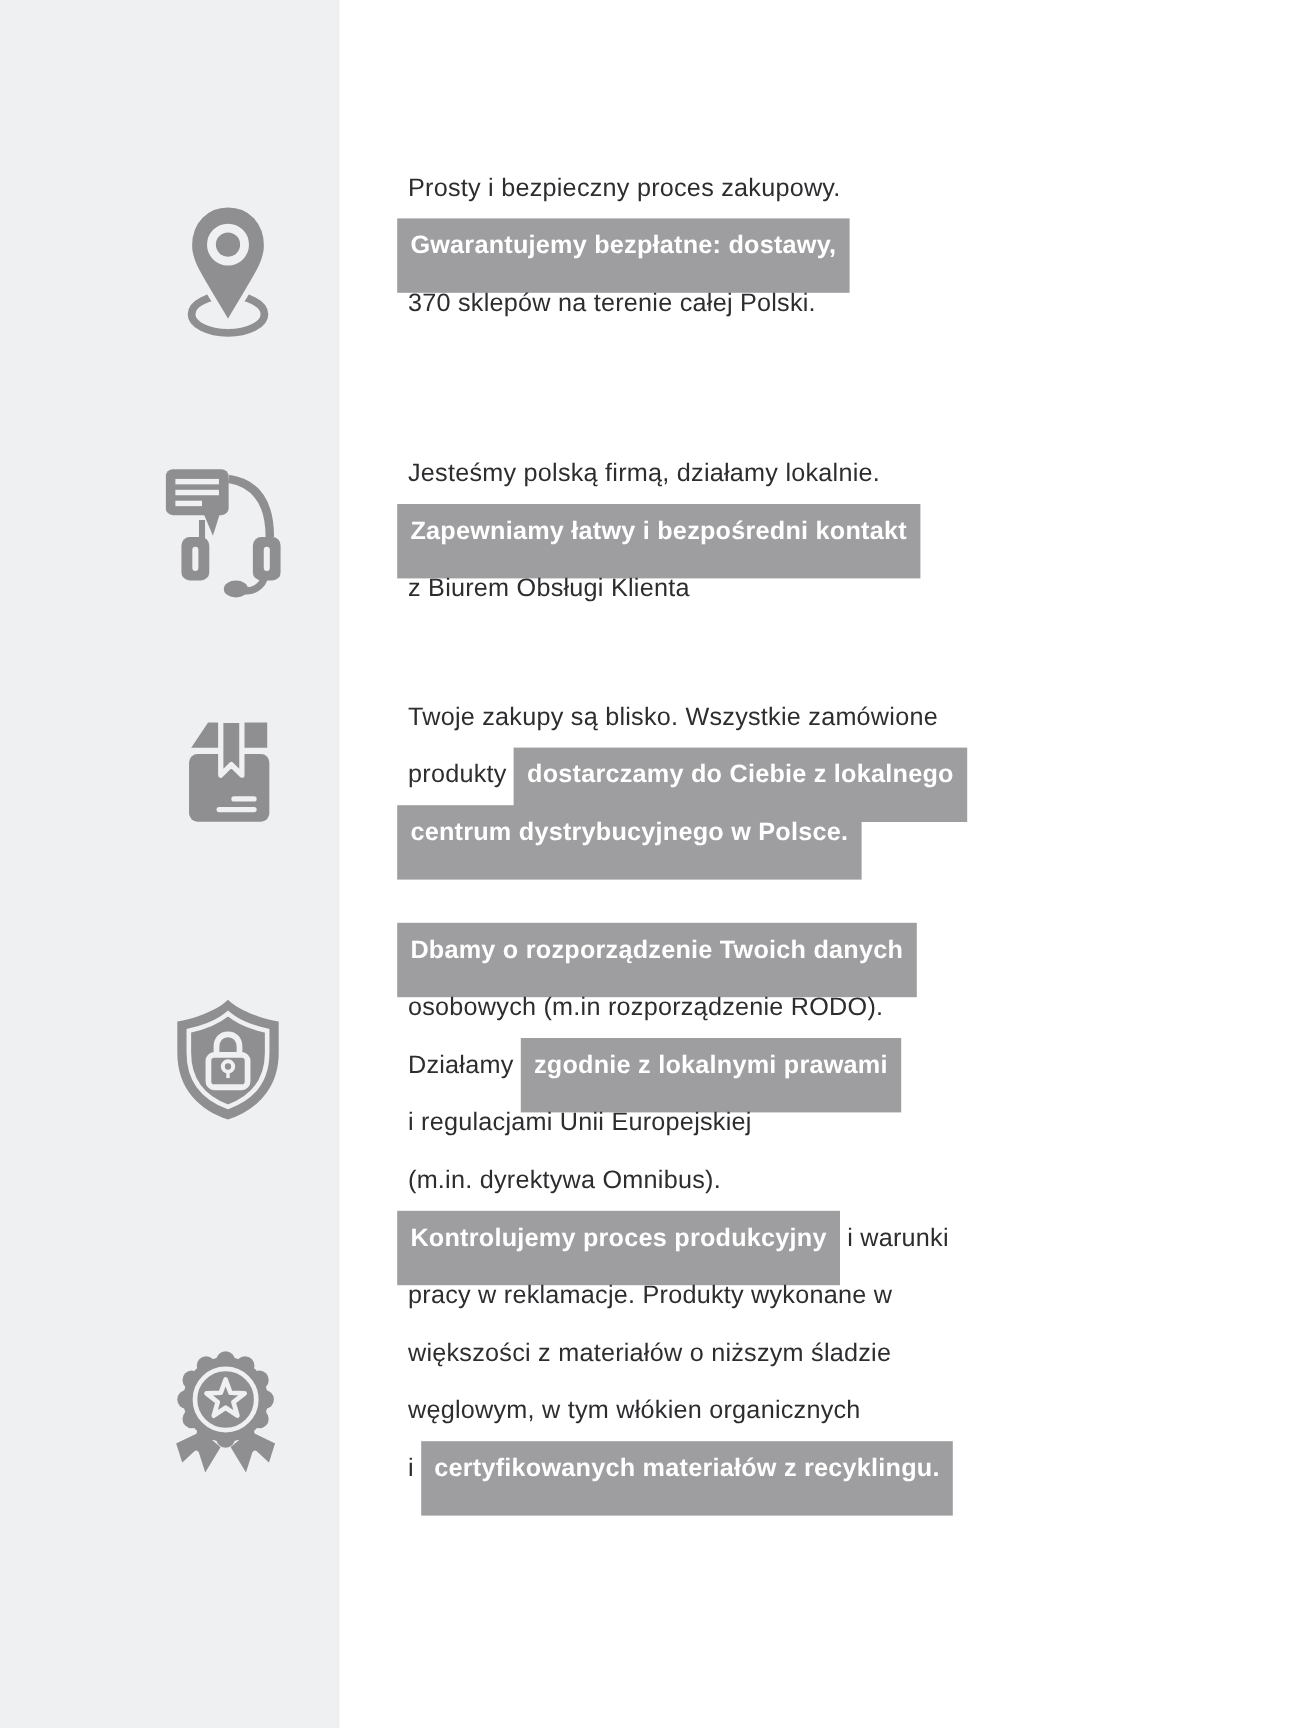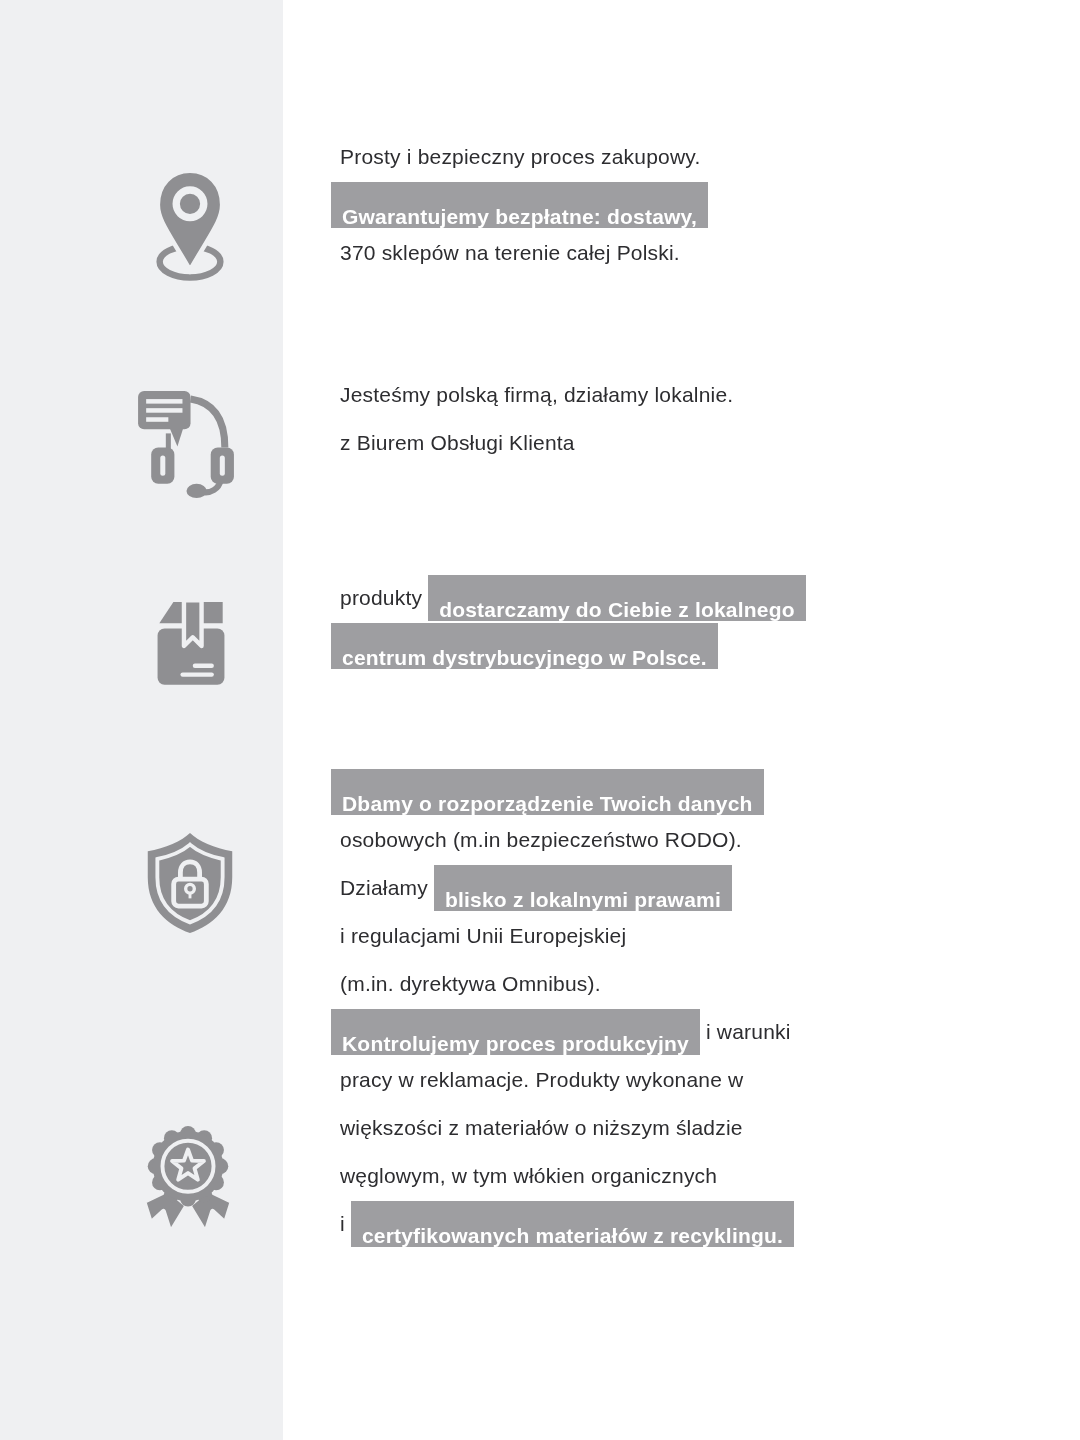--- a/index.html
+++ b/index.html
@@ -34,27 +34,27 @@
   .s0{top:133px;} .s1{top:371px;} .s2{top:574px;} .s3{top:768px;} .s4{top:1008px;}
   .line{
     height:48px;line-height:48px;
     font-size:21px;
     letter-spacing:0.2px;
     white-space:pre;
   }
   .line span{white-space:pre;}
   .hl{
     display:inline-block;
-    height:46px;line-height:46px;
+    height:62px;line-height:46px;
     margin-top:1px;
     vertical-align:top;
     background:var(--hl);
     color:var(--hltext);
     font-weight:bold;
-    padding:12px 11px;
+    padding:0 11px;
   }
   .hl-first{margin-left:-9px;}
 </style>
 </head>
 <body>
 
 <div class="sidebar"></div>
 
 <div class="icon icon-pin">
   <svg viewBox="0 0 100 126" xmlns="http://www.w3.org/2000/svg">
@@ -130,34 +130,36 @@
 <div class="section s0">
   <div class="text-block">
       <div class="line"><span>Prosty i bezpieczny proces zakupowy.</span></div>
       <div class="line"><span class="hl hl-first">Gwarantujemy bezpłatne: dostawy,</span></div>
       <div class="line"><span>370 sklepów na terenie całej Polski.</span></div>
     </div>
 </div>
 <div class="section s1">
   <div class="text-block">
       <div class="line"><span>Jesteśmy polską firmą, działamy lokalnie.</span></div>
+      <div class="line"><span class="hl hl-first">Zapewniamy łatwy i bezpośredni kontakt</span></div>
       <div class="line"><span>z Biurem Obsługi Klienta</span></div>
     </div>
 </div>
 <div class="section s2">
   <div class="text-block">
+      <div class="line"><span>Twoje zakupy są blisko. Wszystkie zamówione</span></div>
       <div class="line"><span>produkty </span><span class="hl">dostarczamy do Ciebie z lokalnego</span></div>
       <div class="line"><span class="hl hl-first">centrum dystrybucyjnego w Polsce.</span></div>
     </div>
 </div>
 <div class="section s3">
   <div class="text-block">
       <div class="line"><span class="hl hl-first">Dbamy o rozporządzenie Twoich danych</span></div>
-      <div class="line"><span>osobowych (m.in bezpieczeństwo RODO).</span></div>
-      <div class="line"><span>Działamy </span><span class="hl">blisko z lokalnymi prawami</span></div>
+      <div class="line"><span>osobowych (m.in rozporządzenie RODO).</span></div>
+      <div class="line"><span>Działamy </span><span class="hl">zgodnie z lokalnymi prawami</span></div>
       <div class="line"><span>i regulacjami Unii Europejskiej</span></div>
       <div class="line"><span>(m.in. dyrektywa Omnibus).</span></div>
     </div>
 </div>
 <div class="section s4">
   <div class="text-block">
       <div class="line"><span class="hl hl-first">Kontrolujemy proces produkcyjny</span><span> i warunki</span></div>
       <div class="line"><span>pracy w reklamacje. Produkty wykonane w</span></div>
       <div class="line"><span>większości z materiałów o niższym śladzie</span></div>
       <div class="line"><span>węglowym, w tym włókien organicznych</span></div>

